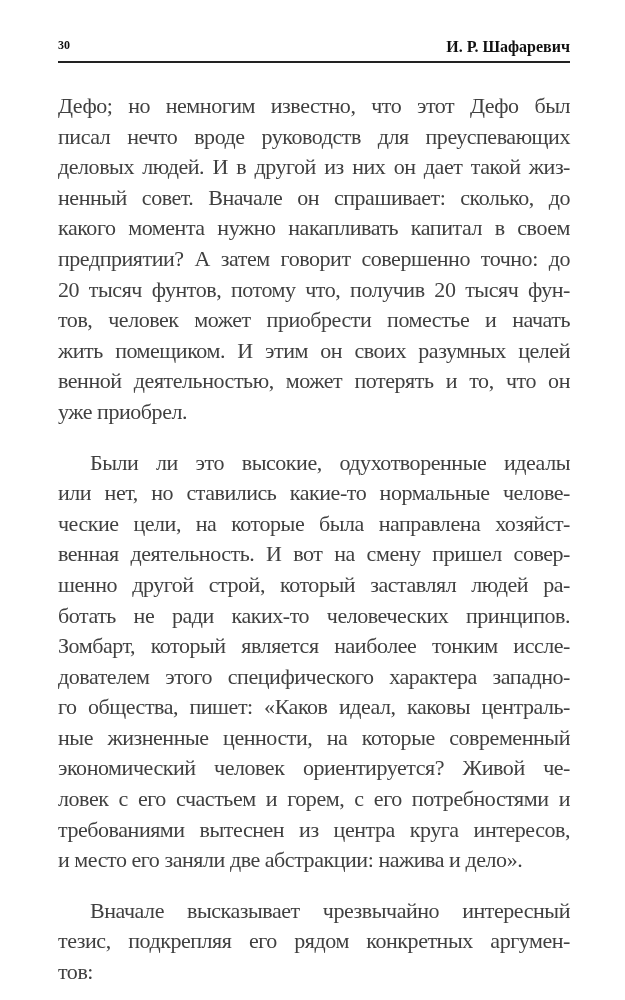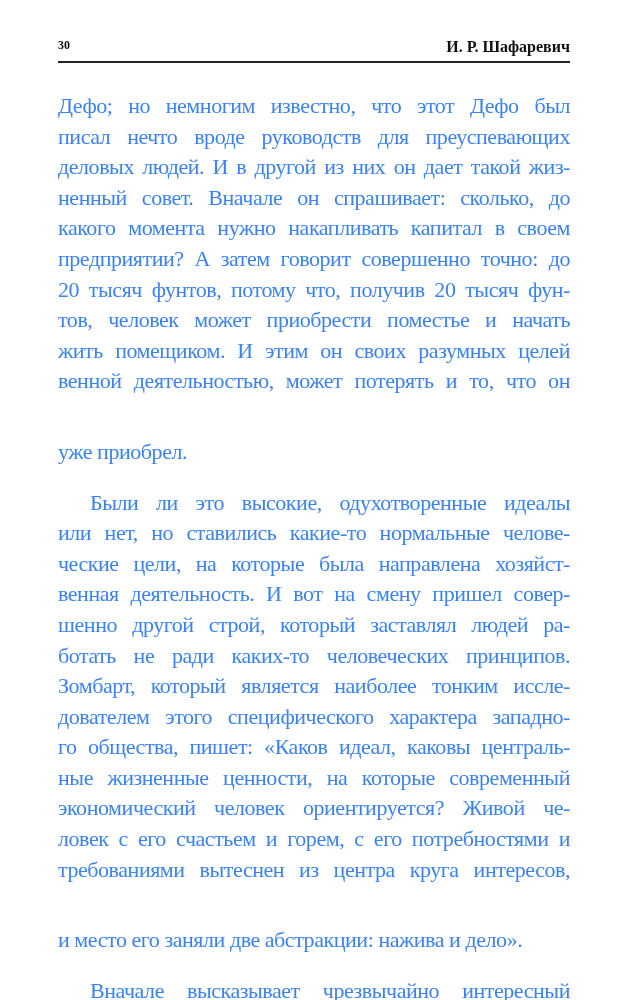--- a/index.html
+++ b/index.html
@@ -2,22 +2,22 @@
 <html><head>
 <meta charset="utf-8">
 <style>
   html, body { margin: 0; padding: 0; background: #ffffff; }
   body { width: 625px; height: 1000px; position: relative; overflow: hidden; }
   .header { position: absolute; left: 58px; top: 38px; width: 512px; height: 22px; }
   .page-num { position: absolute; left: 0; top: 0; font-family: "Liberation Serif", serif; font-weight: bold; font-size: 12px; color: #111; }
   .running-title { position: absolute; left: 0; width: 512px; top: 0; text-align: right; font-family: "Liberation Serif", serif; font-weight: bold; font-size: 16px; color: #111; }
   .rule { position: absolute; left: 58px; top: 61px; width: 512px; height: 2px; background: #222; }
   .body-text { position: absolute; left: 58px; top: 91px; width: 512px; }
-  .line { display: block; height: 30.6px; line-height: 30.6px; font-family: "Liberation Serif", serif; font-size: 22px; color: #3b82f6; white-space: nowrap; text-align: justify; text-align-last: justify; letter-spacing: -0.45px; }
-  .line.last { text-align-last: left; margin-top: 40px; }
+  .line { display: block; height: 30.6px; line-height: 30.6px; font-family: "Liberation Serif", serif; font-size: 22px; color: #404040; white-space: nowrap; text-align: justify; text-align-last: justify; letter-spacing: -0.45px; }
+  .line.last { text-align-last: left; }
   .line.indent { padding-left: 32px; margin-top: 20px; }
 </style>
 </head>
 <body>
 
 <div class="header">
   <span class="page-num">30</span>
   <span class="running-title">И. Р. Шафаревич</span>
 </div>
 <div class="rule"></div>

